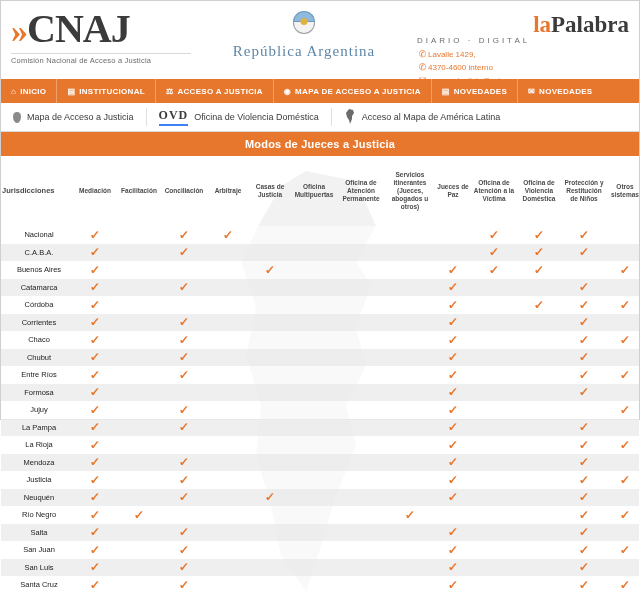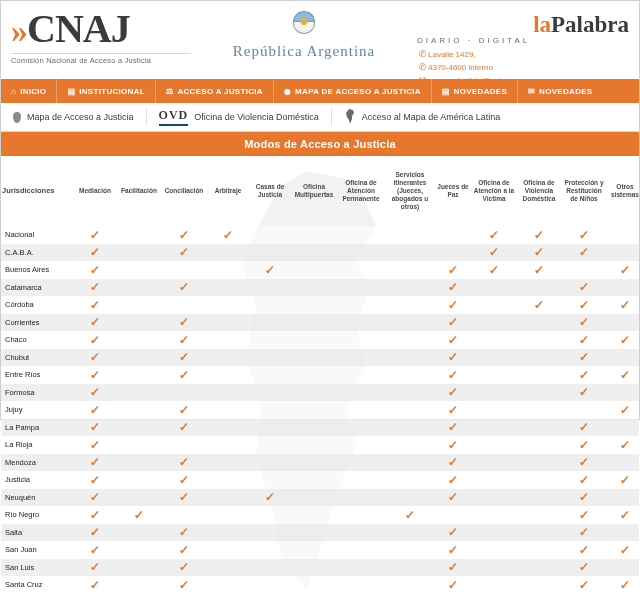--- a/index.html
+++ b/index.html
@@ -41,34 +41,34 @@
   .nav{display:flex;background:#e8772e;height:24px;align-items:stretch;}
   .nav-item{display:flex;align-items:center;gap:4px;color:#fff;font-size:8px;font-weight:bold;letter-spacing:.3px;padding:0 10px;border-right:1px solid #f0a068;white-space:nowrap;}
   .nav-item:last-child{border-right:none;}
   .nav-ic{font-size:8px;}
 
   
   .subnav{display:flex;align-items:center;height:28px;border-bottom:1px solid #d9d9d9;background:#fff;}
   .subnav-item{display:flex;align-items:center;gap:6px;font-size:9px;color:#3b3b3b;padding:0 12px;border-right:1px solid #e0e0e0;height:18px;}
   .subnav-item:last-child{border-right:none;}
   .pin{width:8px;height:11px;background:#8a8a8a;border-radius:4px 4px 4px 4px/5px 5px 7px 7px;display:inline-block;}
-  .ovd{font-family:"Liberation Serif", serif;font-weight:bold;font-size:12px;color:#3b3b3b;letter-spacing:1px;border-bottom:2px solid #0c4a6e;padding-bottom:1px;}
+  .ovd{font-family:"Liberation Serif", serif;font-weight:bold;font-size:12px;color:#3b3b3b;letter-spacing:1px;border-bottom:2px solid #3b82f6;padding-bottom:1px;}
   .map-sa{width:12px;height:16px;display:inline-block;}
 
   
   .title-bar{background:#e8772e;color:#fff;text-align:center;font-size:11px;font-weight:bold;height:24px;line-height:24px;letter-spacing:.2px;}
 
   
   .table-wrap{position:relative;height:442px;overflow:hidden;}
   .map-bg{position:absolute;left:55px;top:10px;width:470px;height:430px;opacity:.5;z-index:0;}
   table{width:100%;border-collapse:collapse;position:relative;z-index:1;table-layout:fixed;}
   th{font-size:6.5px;color:#4a4a4a;font-weight:bold;text-align:center;vertical-align:middle;padding:4px 1px;line-height:1.25;height:62px;background:transparent;}
   th.jur{text-align:left;font-size:7.5px;}
   td{height:17.5px;font-size:7.5px;color:#3b3b3b;text-align:center;vertical-align:middle;padding:0;}
-  td.jur{text-align:left;padding-left:4px;color:#222;font-size:7.5px;white-space:nowrap;}
+  td.jur{text-align:center;padding-left:4px;color:#222;font-size:7.5px;white-space:nowrap;}
   tbody tr.shade td{background:rgba(236,236,236,0.82);}
   tbody tr.plain td{background:rgba(255,255,255,0.55);}
   .chk{color:#e8772e;font-size:12px;font-weight:bold;line-height:1;display:inline-block;transform:scaleX(1.05);}
 </style>
 </head>
 <body>
 
 <div class="page">
 
   <div class="header">
@@ -149,21 +149,21 @@
       <span>Oficina de Violencia Doméstica</span>
     </div>
     <div class="subnav-item">
       <svg class="map-sa" viewBox="0 0 12 16">
         <path d="M5 0 L9 1 L10 4 L8 7 L8 10 L6 15 L5 11 L3 8 L2 4 Z" fill="#6b6b6b"></path>
       </svg>
       <span>Acceso al Mapa de América Latina</span>
     </div>
   </div>
 
-  <div class="title-bar">Modos de Acceso a Justicia</div>
+  <div class="title-bar">Modos de Jueces a Justicia</div>
 
   <div class="table-wrap">
     <svg class="map-bg" viewBox="0 0 470 430" preserveAspectRatio="none">
       <path d="M250 5 L300 15 L320 60 L300 95 L315 120 L300 160 L310 200 L290 240 L300 280 L280 330 L265 380 L250 425 L225 390 L215 340 L200 290 L205 240 L190 190 L200 140 L185 95 L205 55 L225 20 Z" fill="#e7e7e7"></path>
     </svg>
     <table>
       <thead>
         <tr>
           <th class="jur" style="width:70px">Jurisdicciones</th>
           <th style="width:42px">Mediación</th>

